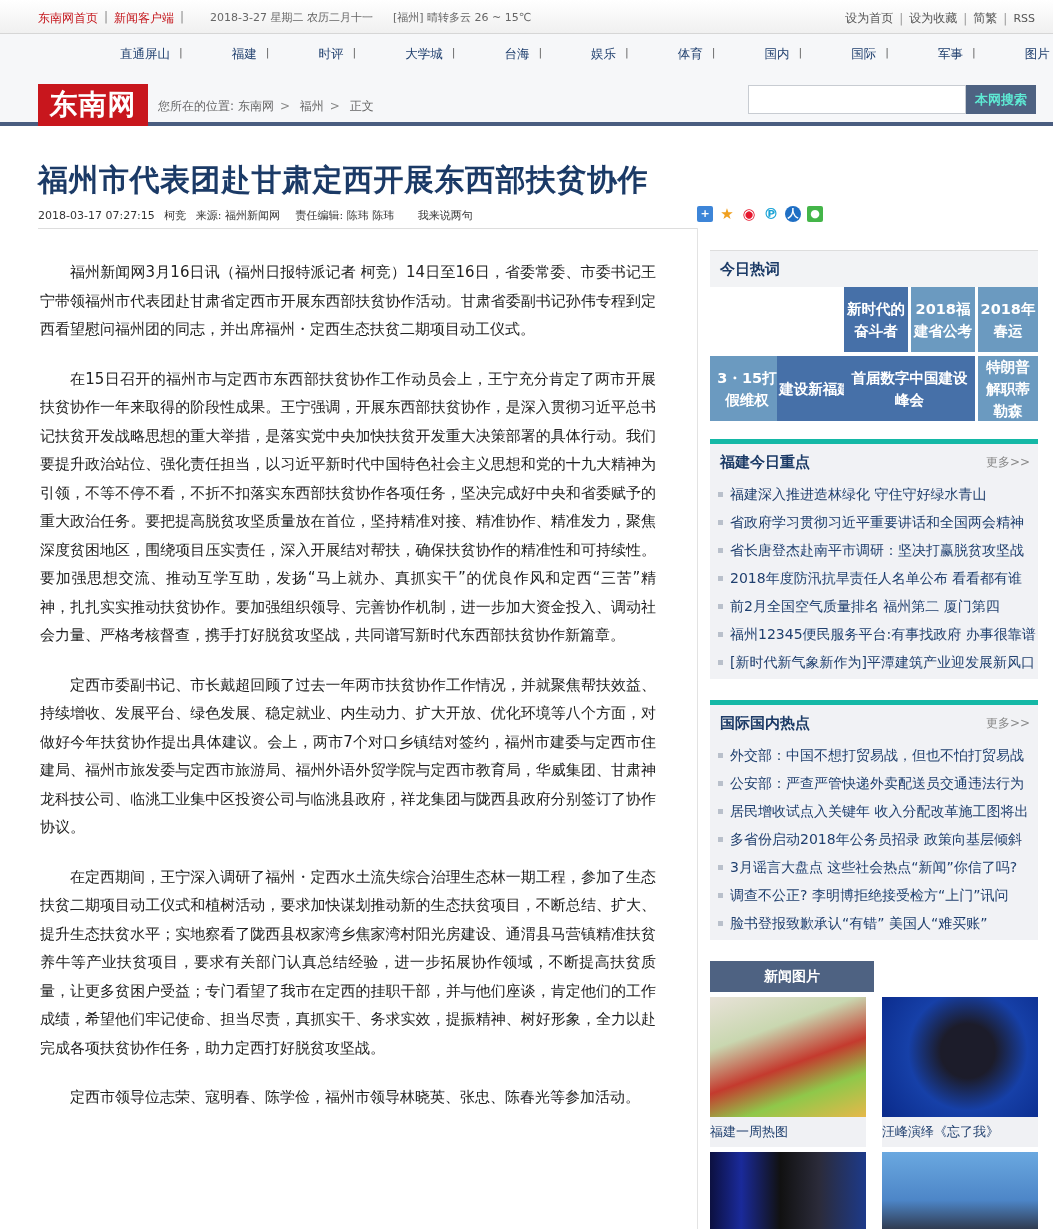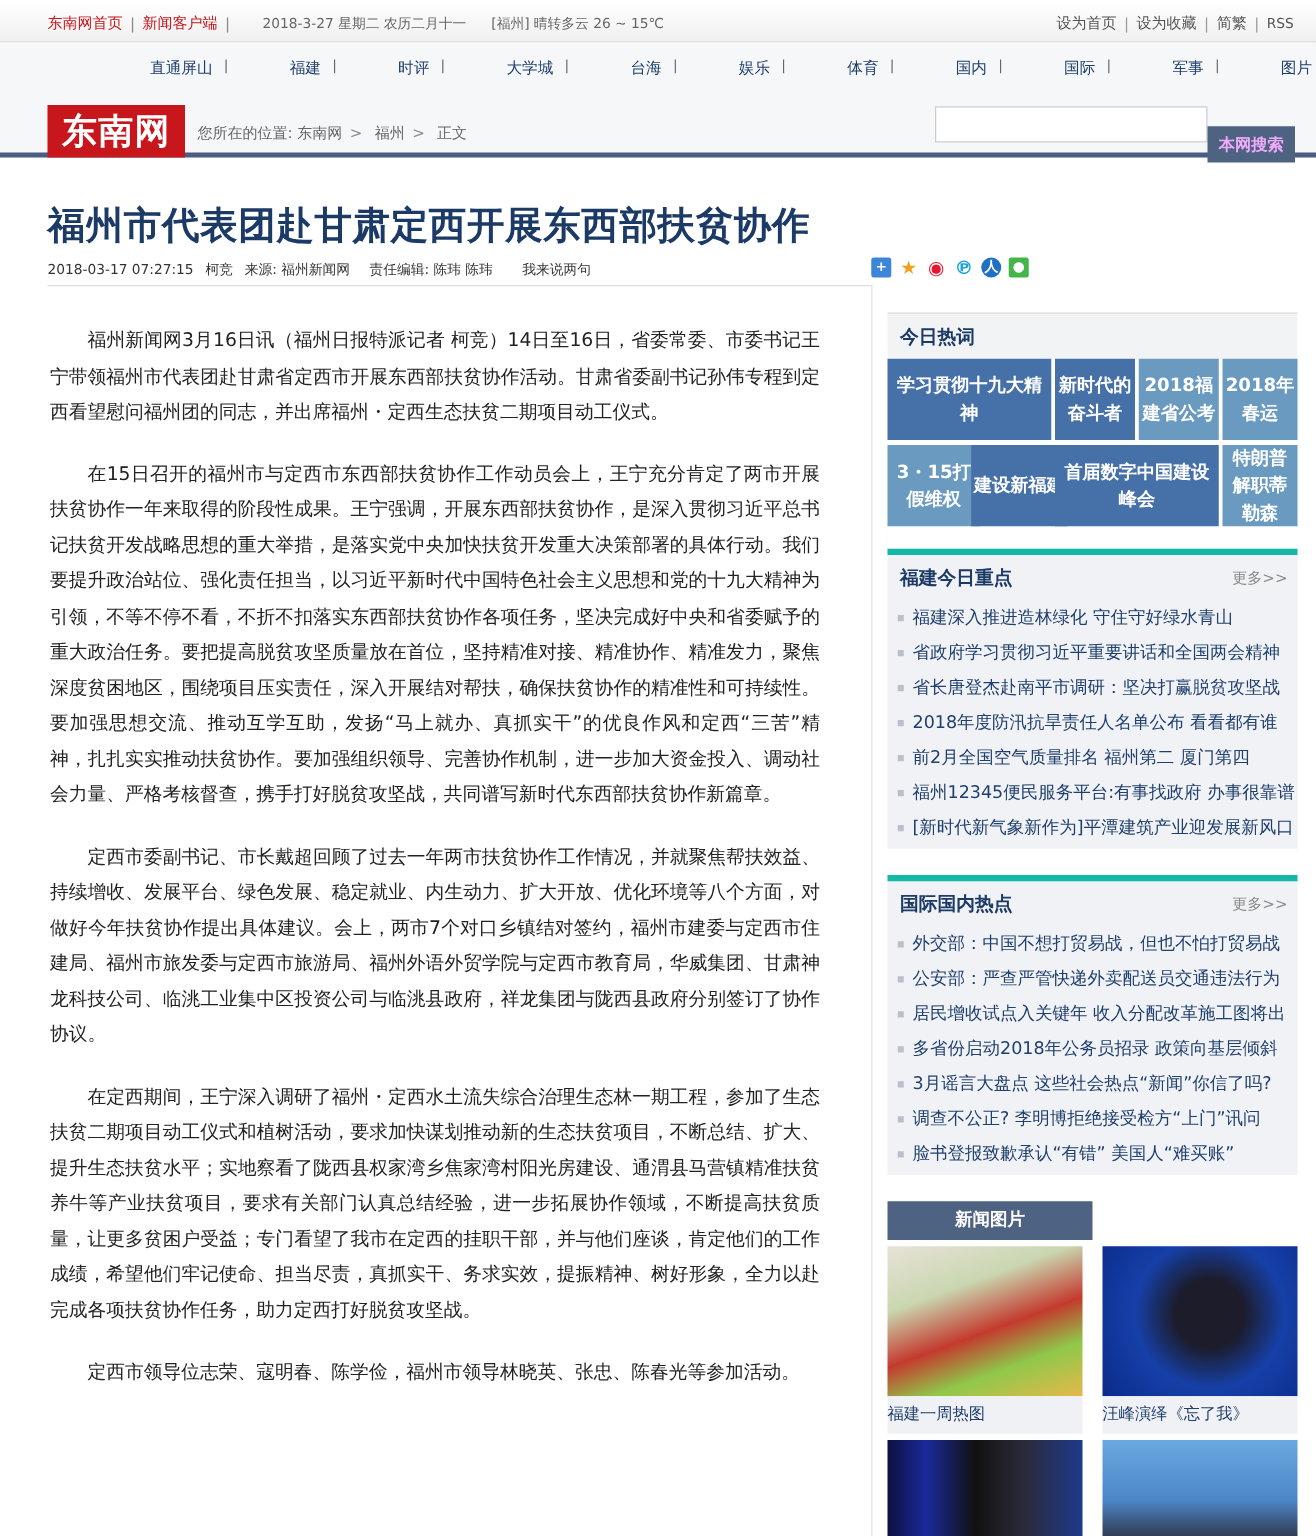--- a/index.html
+++ b/index.html
@@ -1,35 +1,35 @@
 <!DOCTYPE html>
 <html><head>
 <meta charset="utf-8">
 <style>
 *{margin:0;padding:0;box-sizing:border-box;}
 body{width:1053px;height:1229px;overflow:hidden;background:#fff;font-family:"DejaVu Sans","Liberation Sans",sans-serif;color:#333;font-size:12px;}
 a{color:inherit;text-decoration:none;}
 .topbar{height:34px;background:linear-gradient(#fff,#f0f0f0);border-bottom:1px solid #d6d6d6;position:relative;font-size:12px;}
-.topbar .left{position:absolute;left:38px;top:10px;display:flex;align-items:center;white-space:nowrap;}
+.topbar .left{position:absolute;left:38px;top:10px;display:flex;white-space:nowrap;}
 .topbar .red{color:#c4161c;}
 .topbar .sep{color:#888;margin:0 6px;}
 .topbar .date{color:#666;margin-left:20px;font-size:11px;}
 .topbar .weather{color:#666;margin-left:20px;font-size:11px;}
 .topbar .right{position:absolute;right:18px;top:10px;display:flex;align-items:center;color:#555;white-space:nowrap;}
 .topbar .right .sep{margin:0 6px;color:#999;}
 .header{height:92px;background:#f6f7f9;position:relative;border-bottom:4px solid #4a5d80;}
 .nav{position:absolute;left:80px;top:12px;display:flex;white-space:nowrap;font-size:12.5px;color:#1f3f6f;}
 .nav .item{color:#1f3f6e;margin-left:40px;}
 .nav .sep{color:#666;margin:0 9px;font-size:11px;}
 .logo{position:absolute;left:38px;top:50px;width:110px;height:42px;background:#c8161d;color:#fff;font-size:28px;font-weight:bold;display:flex;align-items:center;justify-content:center;letter-spacing:1px;}
 .crumb{position:absolute;left:158px;top:64px;color:#666;font-size:12px;white-space:nowrap;}
 .crumb .gt{margin:0 6px;color:#888;}
 .search{position:absolute;left:748px;top:85px;}
 .search input{position:absolute;left:0;top:0;width:218px;height:29px;border:1px solid #c8ccd2;background:#fff;}
-.search button{position:absolute;left:218px;top:16px;width:70px;height:29px;background:#4e6282;color:#f0abfc;border:none;font-weight:bold;font-size:13px;font-family:inherit;}
+.search button{position:absolute;left:218px;top:0;width:70px;height:29px;background:#4e6282;color:#5eead4;border:none;font-weight:bold;font-size:13px;font-family:inherit;}
 .title{position:absolute;left:38px;top:160px;font-size:30px;font-weight:bold;color:#1b3a66;white-space:nowrap;letter-spacing:0.5px;}
 .meta{position:absolute;left:38px;top:208px;font-size:11px;color:#333;white-space:nowrap;}
 .meta span{margin-right:6px;}
 .meta .comment{margin-left:14px;text-align:right;}
 .share{position:absolute;left:697px;top:206px;display:flex;gap:6px;}
 .share span{width:16px;height:16px;display:inline-block;border-radius:2px;font-size:11px;line-height:16px;text-align:center;color:#fff;font-weight:bold;}
 .divline{position:absolute;left:38px;top:228px;width:660px;height:1px;background:#ddd;}
 .vline{position:absolute;left:697px;top:228px;width:1px;height:1001px;background:#e3e3e3;}
 .article{position:absolute;left:40px;top:258px;width:616px;font-size:15px;line-height:28.5px;color:#222;}
 .article p{text-indent:2em;margin-bottom:21px;text-align:justify;}
@@ -151,21 +151,20 @@
   <p>福州新闻网3月16日讯（福州日报特派记者 柯竞）14日至16日，省委常委、市委书记王宁带领福州市代表团赴甘肃省定西市开展东西部扶贫协作活动。甘肃省委副书记孙伟专程到定西看望慰问福州团的同志，并出席福州・定西生态扶贫二期项目动工仪式。</p>
   <p>在15日召开的福州市与定西市东西部扶贫协作工作动员会上，王宁充分肯定了两市开展扶贫协作一年来取得的阶段性成果。王宁强调，开展东西部扶贫协作，是深入贯彻习近平总书记扶贫开发战略思想的重大举措，是落实党中央加快扶贫开发重大决策部署的具体行动。我们要提升政治站位、强化责任担当，以习近平新时代中国特色社会主义思想和党的十九大精神为引领，不等不停不看，不折不扣落实东西部扶贫协作各项任务，坚决完成好中央和省委赋予的重大政治任务。要把提高脱贫攻坚质量放在首位，坚持精准对接、精准协作、精准发力，聚焦深度贫困地区，围绕项目压实责任，深入开展结对帮扶，确保扶贫协作的精准性和可持续性。要加强思想交流、推动互学互助，发扬“马上就办、真抓实干”的优良作风和定西“三苦”精神，扎扎实实推动扶贫协作。要加强组织领导、完善协作机制，进一步加大资金投入、调动社会力量、严格考核督查，携手打好脱贫攻坚战，共同谱写新时代东西部扶贫协作新篇章。</p>
   <p>定西市委副书记、市长戴超回顾了过去一年两市扶贫协作工作情况，并就聚焦帮扶效益、持续增收、发展平台、绿色发展、稳定就业、内生动力、扩大开放、优化环境等八个方面，对做好今年扶贫协作提出具体建议。会上，两市7个对口乡镇结对签约，福州市建委与定西市住建局、福州市旅发委与定西市旅游局、福州外语外贸学院与定西市教育局，华威集团、甘肃神龙科技公司、临洮工业集中区投资公司与临洮县政府，祥龙集团与陇西县政府分别签订了协作协议。</p>
   <p>在定西期间，王宁深入调研了福州・定西水土流失综合治理生态林一期工程，参加了生态扶贫二期项目动工仪式和植树活动，要求加快谋划推动新的生态扶贫项目，不断总结、扩大、提升生态扶贫水平；实地察看了陇西县权家湾乡焦家湾村阳光房建设、通渭县马营镇精准扶贫养牛等产业扶贫项目，要求有关部门认真总结经验，进一步拓展协作领域，不断提高扶贫质量，让更多贫困户受益；专门看望了我市在定西的挂职干部，并与他们座谈，肯定他们的工作成绩，希望他们牢记使命、担当尽责，真抓实干、务求实效，提振精神、树好形象，全力以赴完成各项扶贫协作任务，助力定西打好脱贫攻坚战。</p>
   <p>定西市领导位志荣、寇明春、陈学俭，福州市领导林晓英、张忠、陈春光等参加活动。</p>
 </div>
 
 <div class="side hot" style="top:250px;">
   <div class="box-title">今日热词</div>
   <div class="hot-grid">
-    <a class="hw dark" style="left:0;top:0;width:131px;height:65px;">学习贯彻十九大精神</a>
     <a class="hw dark" style="left:134px;top:0;width:64px;height:65px;">新时代的奋斗者</a>
     <a class="hw light" style="left:201px;top:0;width:64px;height:65px;">2018福建省公考</a>
     <a class="hw light" style="left:268px;top:0;width:60px;height:65px;">2018年春运</a>
     <a class="hw light" style="left:0;top:69px;width:74px;height:65px;">3・15打假维权</a>
     <a class="hw dark" style="left:67px;top:69px;width:77px;height:65px;">建设新福建</a>
     <a class="hw dark" style="left:134px;top:69px;width:131px;height:65px;">首届数字中国建设峰会</a>
     <a class="hw light" style="left:268px;top:69px;width:60px;height:65px;">特朗普解职蒂勒森</a>
   </div>
 </div>
 

